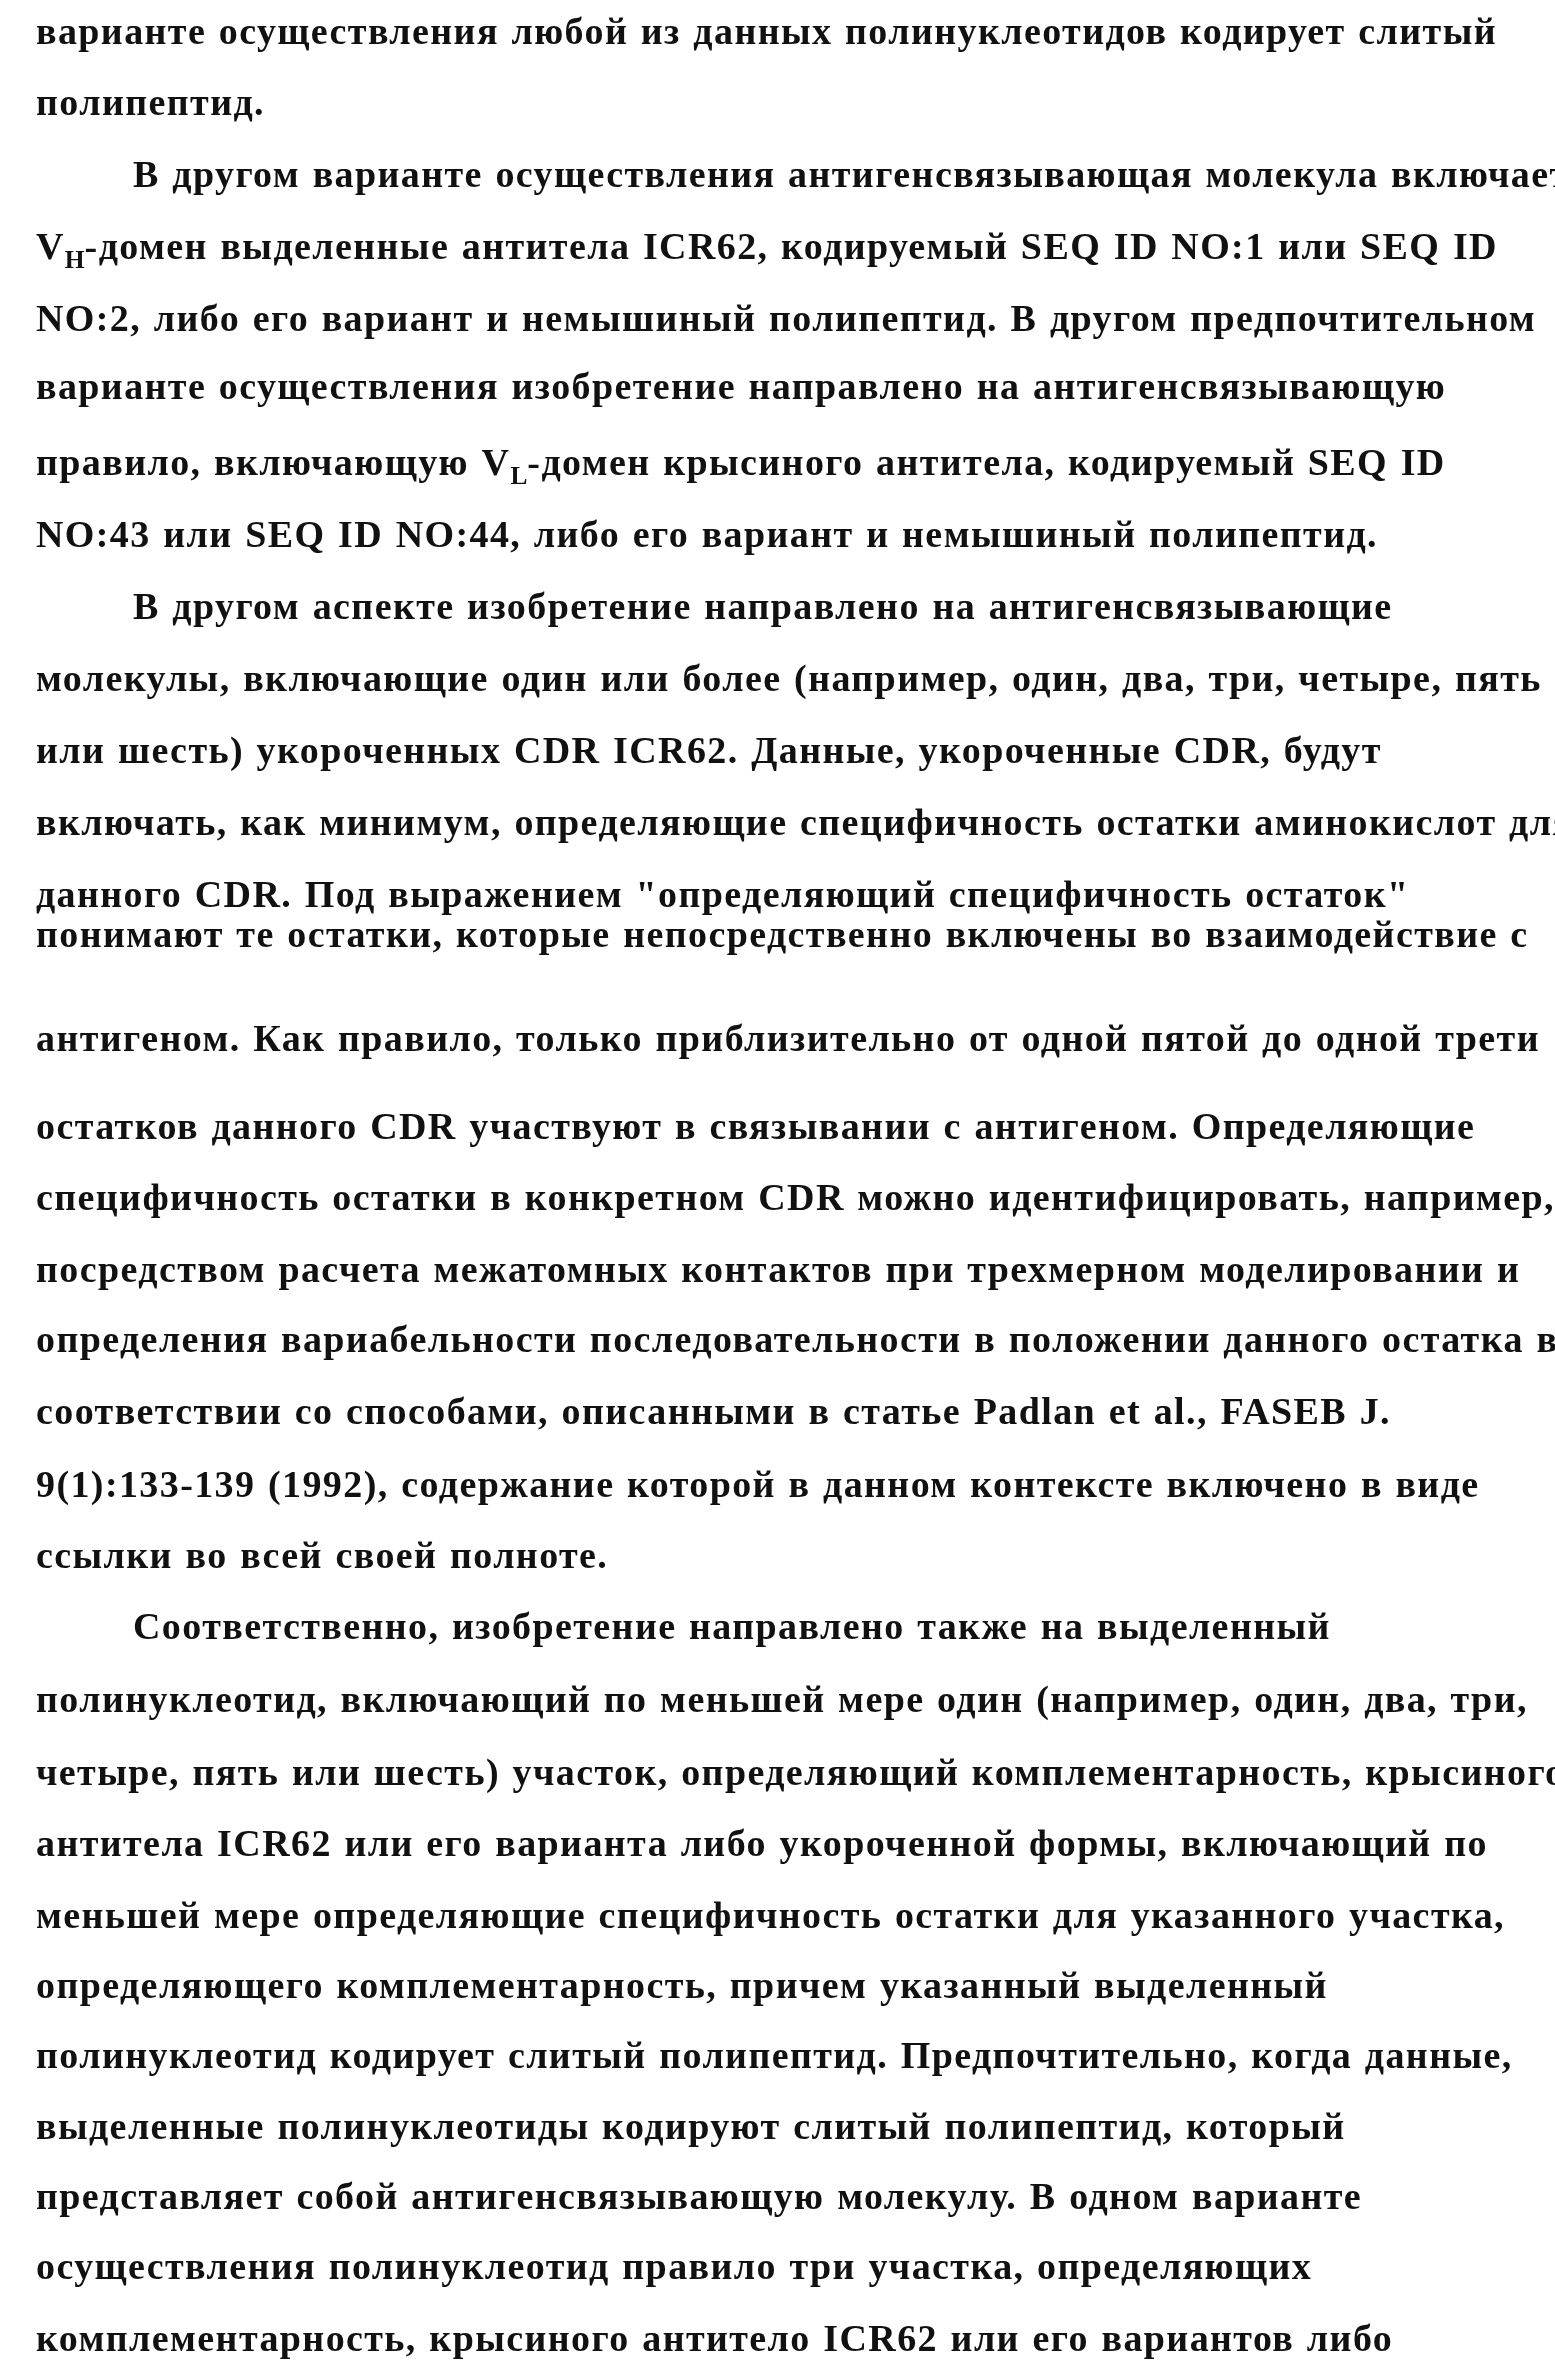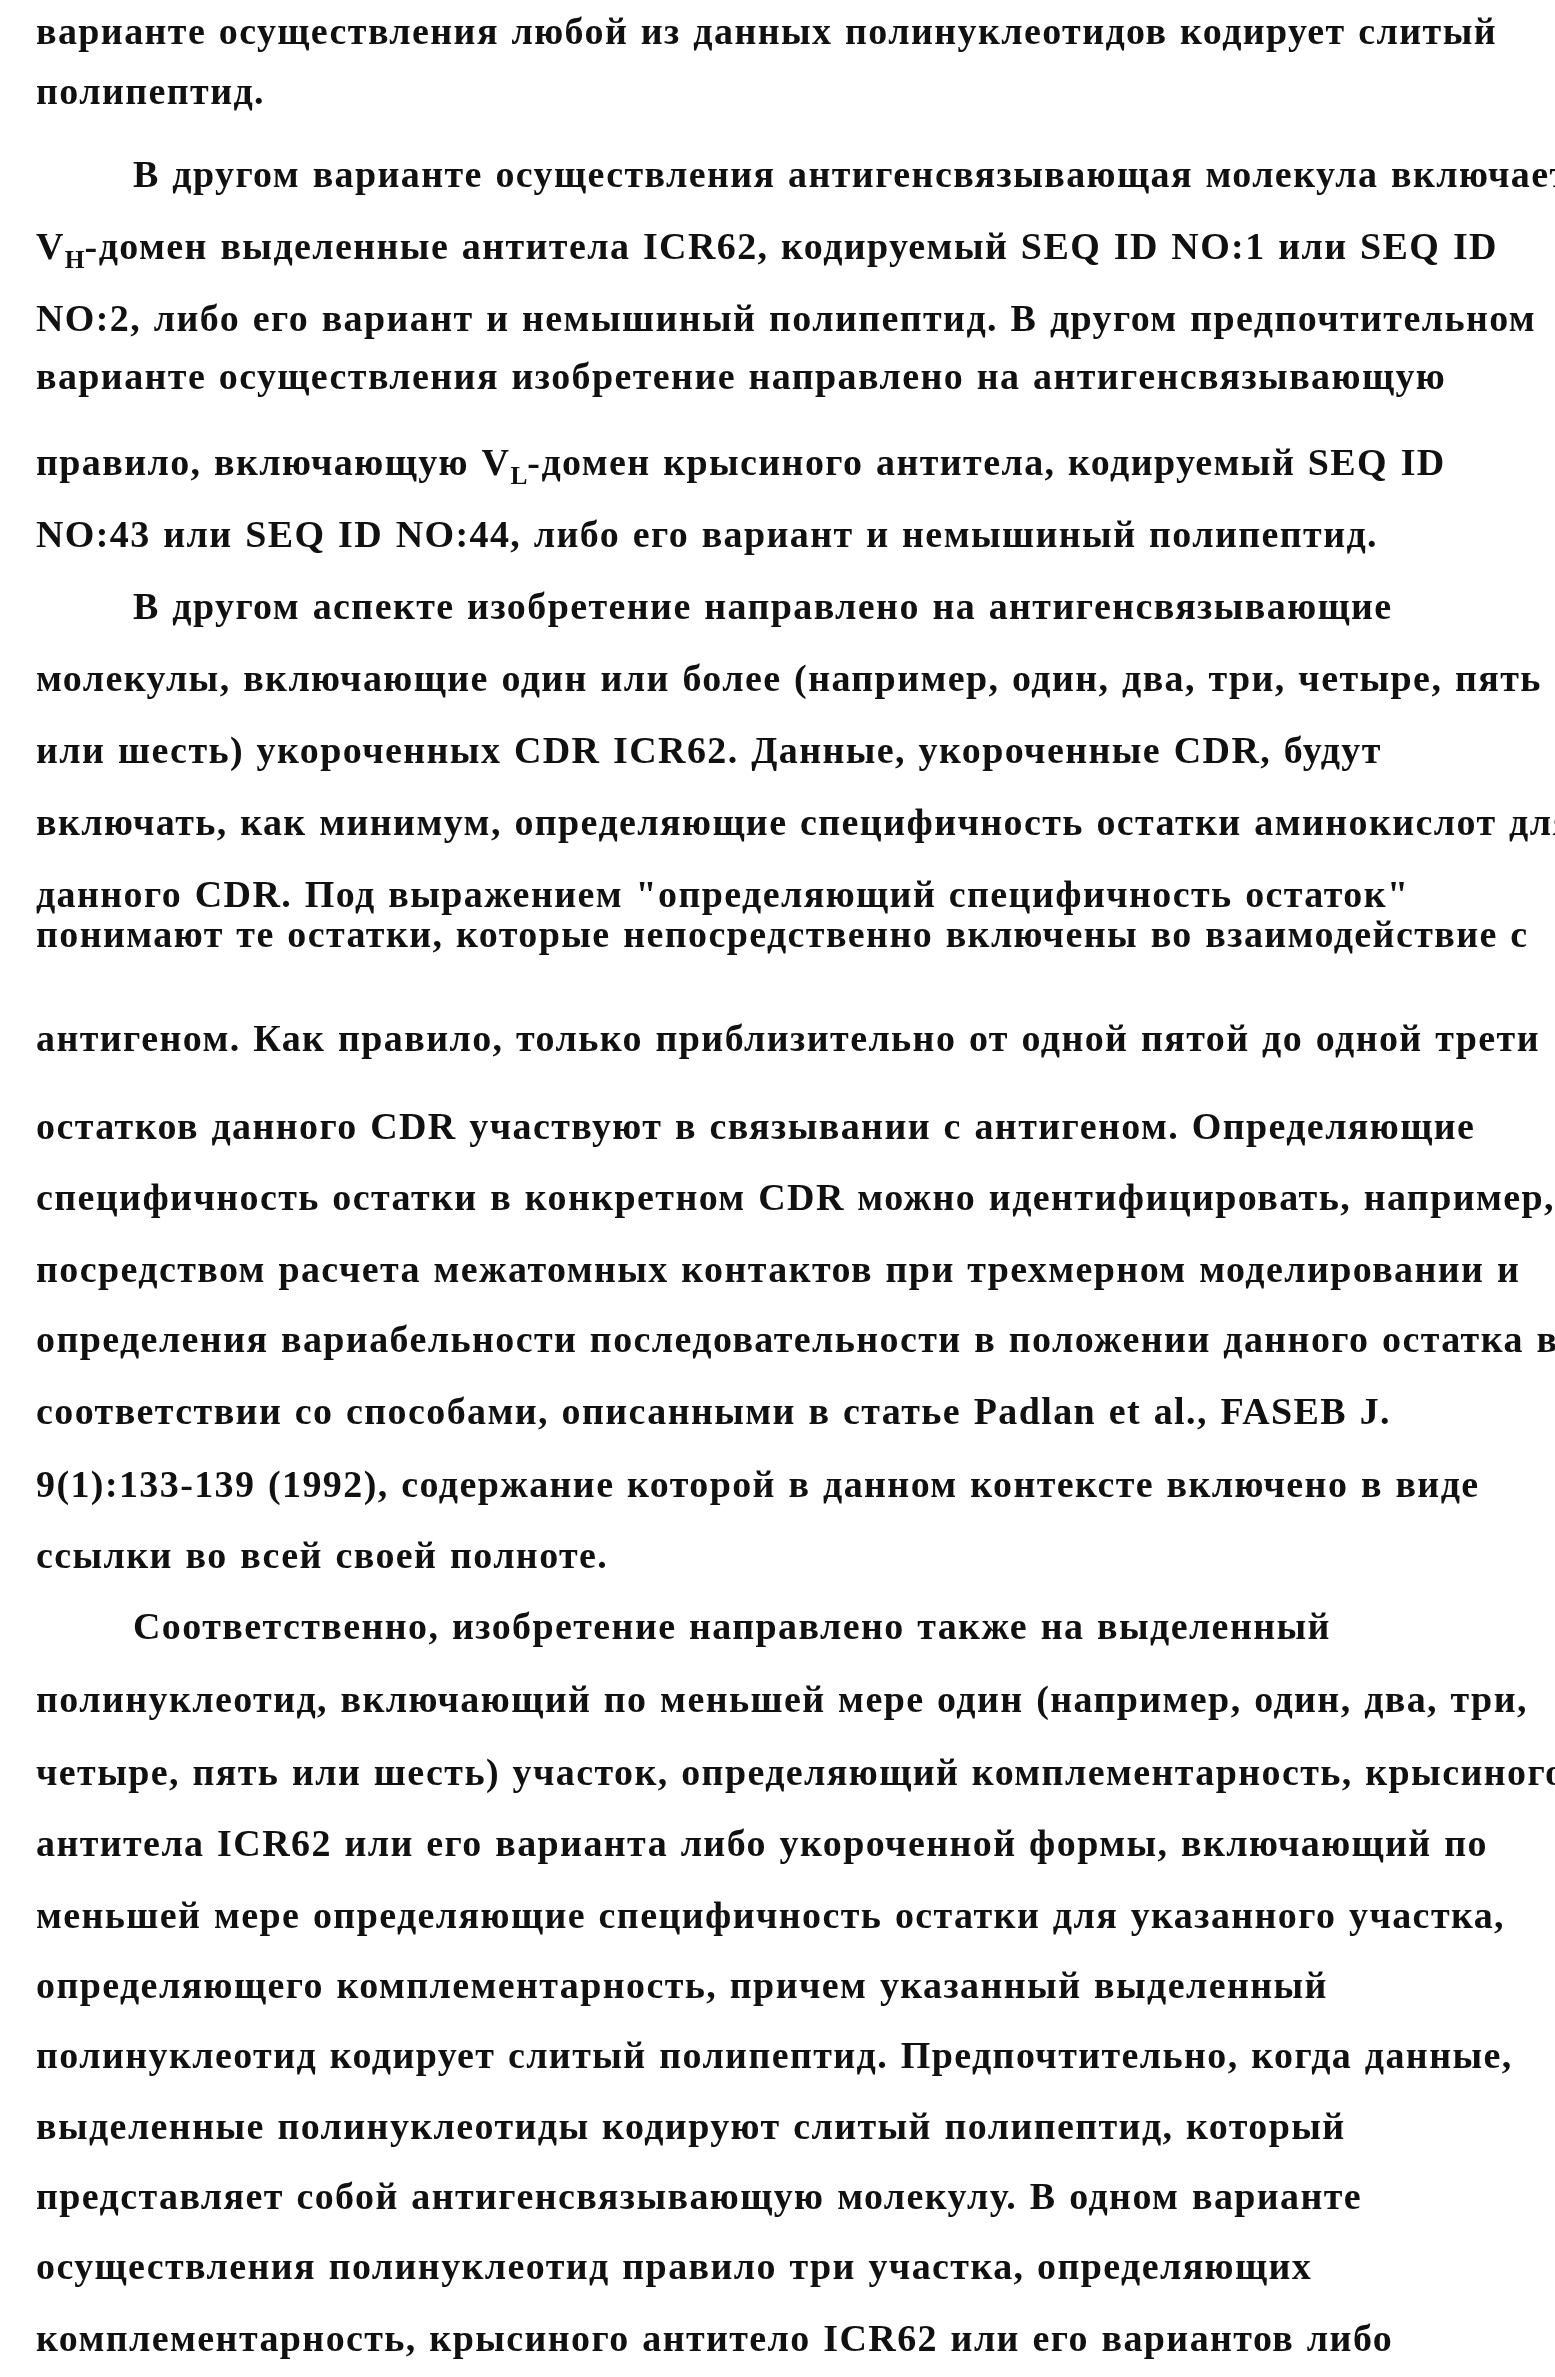--- a/index.html
+++ b/index.html
@@ -42,30 +42,30 @@
     letter-spacing: 0;
   }
 </style>
 </head>
 <body>
 
 <div class="page">
 
   <div class="paragraph">
     <div class="line" style="top:8.5px">варианте осуществления любой из данных полинуклеотидов кодирует слитый</div>
-    <div class="line" style="top:69px">полипептид.</div>
+    <div class="line" style="top:80px">полипептид.</div>
   </div>
 
   <div class="paragraph">
     <div class="line indent" style="top:152px">В другом варианте осуществления антигенсвязывающая молекула включает</div>
     <div class="line" style="top:224px">
       <span>V</span><span class="sub">H</span><span>-домен выделенные антитела ICR62, кодируемый SEQ ID NO:1 или SEQ ID</span>
     </div>
     <div class="line" style="top:296px">NO:2, либо его вариант и немышиный полипептид. В другом предпочтительном</div>
-    <div class="line" style="top:354px">варианте осуществления изобретение направлено на антигенсвязывающую</div>
+    <div class="line" style="top:364px">варианте осуществления изобретение направлено на антигенсвязывающую</div>
     <div class="line" style="top:440px">
       <span>правило, включающую V</span><span class="sub">L</span><span>-домен крысиного антитела, кодируемый SEQ ID</span>
     </div>
     <div class="line" style="top:512px">NO:43 или SEQ ID NO:44, либо его вариант и немышиный полипептид.</div>
   </div>
 
   <div class="paragraph">
     <div class="line indent" style="top:584px">В другом аспекте изобретение направлено на антигенсвязывающие</div>
     <div class="line" style="top:656px">молекулы, включающие один или более (например, один, два, три, четыре, пять</div>
     <div class="line" style="top:728px">или шесть) укороченных CDR ICR62. Данные, укороченные CDR, будут</div>

